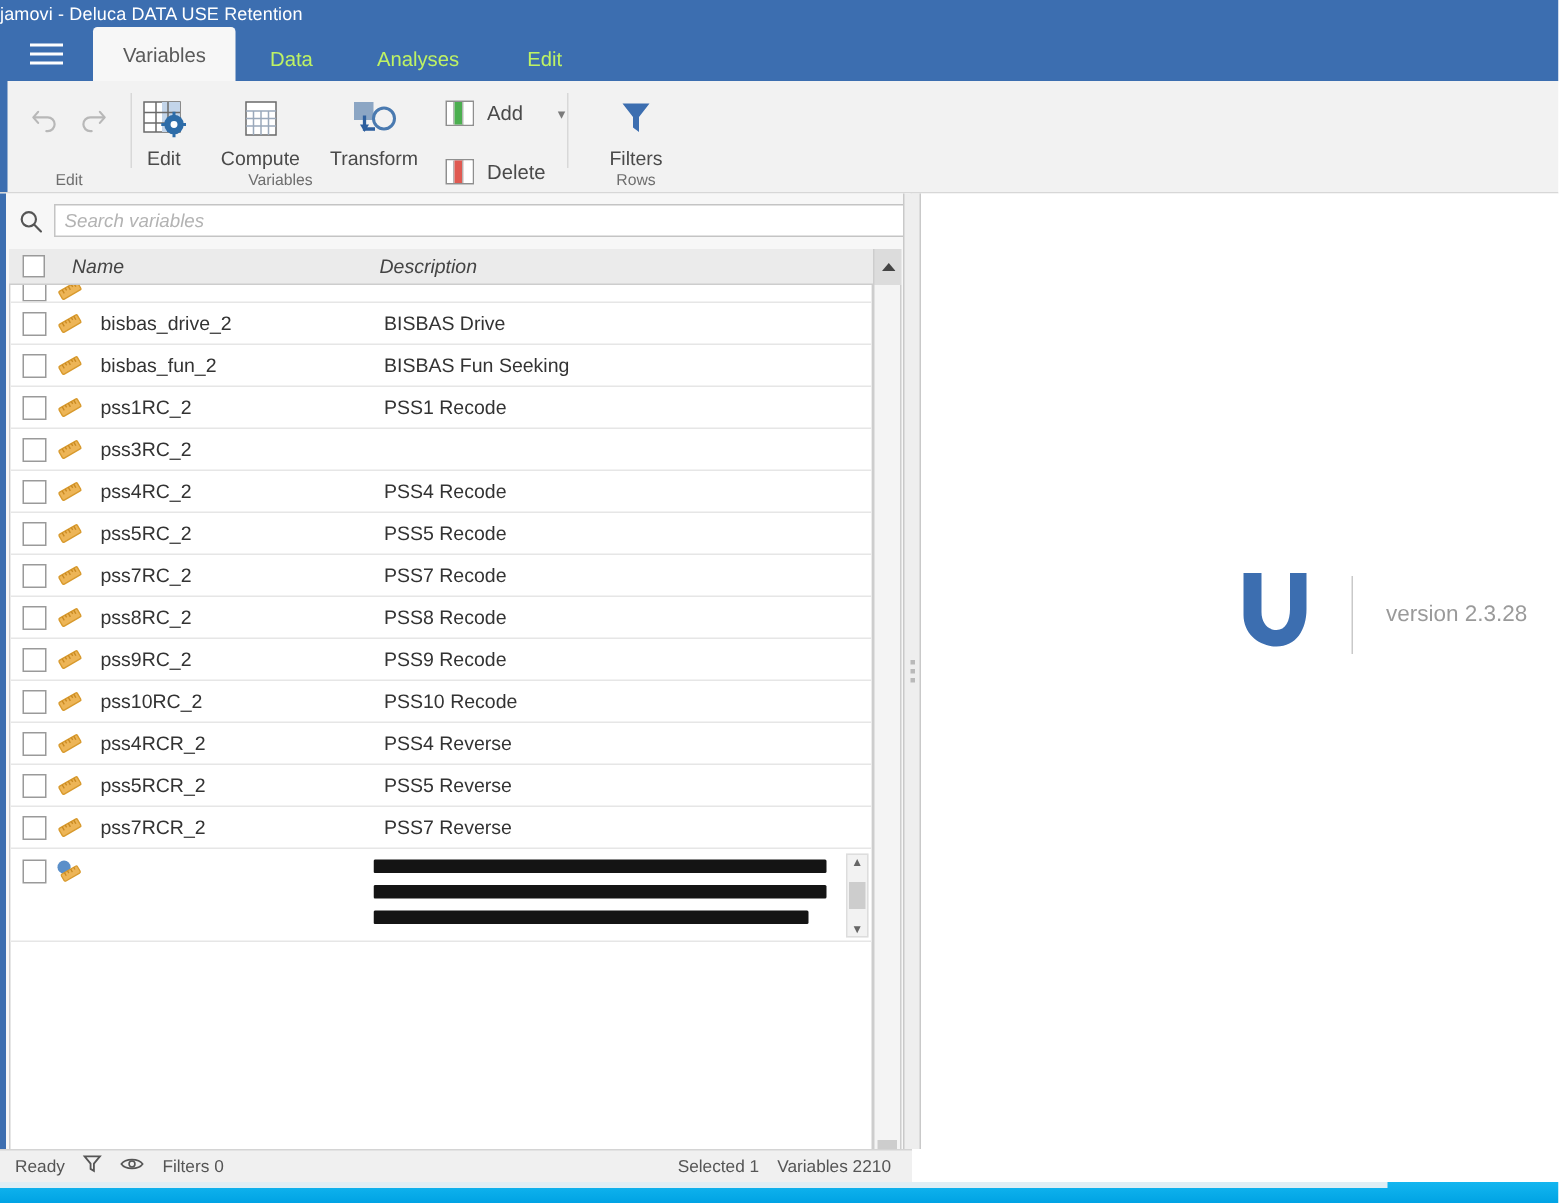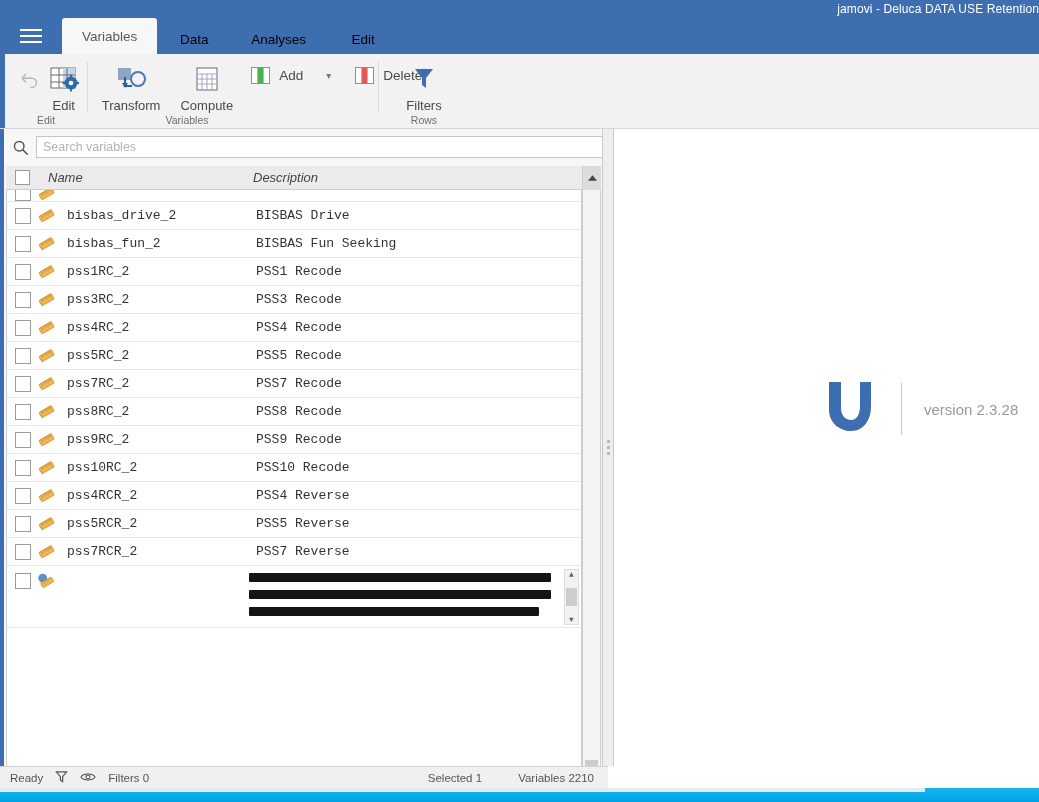--- a/index.html
+++ b/index.html
@@ -8,40 +8,40 @@
     font-family: "Liberation Sans", sans-serif;
     overflow: hidden;
     background: #ffffff;
   }
   #app { position: relative; width: 1039px; height: 802px; }
 
   
   .titlebar {
     position: absolute; left: 0; top: 0; width: 1039px; height: 18px;
     background: #3c6eb0; color: #ffffff;
-    display: flex; align-items: center; justify-content: flex-end;
+    display: flex; align-items: center; justify-content: flex-start;
     font-size: 12px; letter-spacing: .1px;
   }
 
   
   .tabstrip {
     position: absolute; left: 0; top: 18px; width: 1039px; height: 36px;
     background: #3c6eb0;
     display: flex; align-items: flex-end;
   }
   .hamburger {
     width: 62px; height: 36px;
     display: flex; flex-direction: column; align-items: center; justify-content: center;
     gap: 4px; cursor: pointer;
   }
   .hamburger span { display:block; width: 22px; height: 2px; background: #ffffff; }
   .tab {
     height: 30px; padding: 0 20px; min-width: 74px;
     display: flex; align-items: center; justify-content: center;
-    color: #000000; font-size: 13.5px; cursor: pointer;
+    color: #bef264; font-size: 13.5px; cursor: pointer;
     background: transparent;
   }
   .tab.active {
     background: #f7f7f7; color: #5a5a5a; height: 36px; border-radius: 3px 3px 0 0;
   }
 
   
   .ribbon {
     position: absolute; left: 0; top: 54px; width: 1039px; height: 75px;
     background: #f2f2f2; border-bottom: 1px solid #d7d7d7;
@@ -58,22 +58,22 @@
     display: flex; flex-direction: column; align-items: center; justify-content: flex-start;
     padding: 4px 10px 0 10px; min-width: 56px; cursor: pointer;
   }
   .rbtn .lbl { font-size: 13px; color: #4a4a4a; margin-top: 4px; white-space: nowrap; }
   .rbtn .ico { height: 30px; display: flex; align-items: center; justify-content: center; }
 
   .undo-redo { display: flex; gap: 2px; padding-top: 6px; }
   .arrowbtn { width: 30px; height: 30px; display:flex; align-items:center; justify-content:center;
               color: #b8b8b8; font-size: 22px; cursor: pointer; }
 
-  .stacked { display: flex; flex-direction: row; justify-content: center;
-             padding: 4px 4px 0 4px; gap: 16px; align-items: flex-end; }
+  .stacked { display: flex; flex-direction: column; justify-content: center;
+             padding: 4px 4px 0 4px; gap: 16px; }
   .srow { display: flex; align-items: center; gap: 9px; cursor: pointer; height: 23px; padding: 0 4px; }
   .srow .lbl { font-size: 13.5px; color: #4a4a4a; }
   .chev { color: #7b7b7b; font-size: 10px; margin-left: 14px; }
 
   
   .colicon { width: 19px; height: 17px; border: 1px solid #8f8f8f; background: #fff;
              display: flex; position: relative; }
   .colicon i { display:block; width: 33.33%; height: 100%; border-right: 1px solid #b6b6b6; }
   .colicon i:last-child { border-right: none; }
 
@@ -86,20 +86,21 @@
 
   .searchrow {
     position: absolute; left: 4px; top: 3px; width: 600px; height: 30px;
     display: flex; align-items: center; gap: 6px; padding-left: 6px;
   }
   .searchicon { width: 20px; height: 20px; display:flex; align-items:center; justify-content:center; }
   .searchinput {
     flex: 1; height: 22px; border: 1px solid #c4c4c4; background: #ffffff;
     font-size: 12.5px; padding: 0 6px; color: #4d7c0f; outline: none;
     font-family: "Liberation Sans", sans-serif;
+    font-style: italic;
   }
   .searchinput::placeholder { color: #b3b3b3; }
 
   .tableheader {
     position: absolute; left: 6px; top: 37px; width: 576px; height: 24px;
     background: #ebebeb; border-bottom: 1px solid #cdcdcd;
     display: flex; align-items: center; font-style: italic; font-size: 13px; color: #444;
   }
   .th-check { width: 32px; display: flex; align-items: center; justify-content: center; }
   .th-name { width: 215px; padding-left: 10px; }
@@ -111,21 +112,21 @@
     border-left: 1px solid #cdcdcd;
   }
 
   .listwrap {
     position: absolute; left: 6px; top: 61px; width: 576px; height: 638px;
     background: #ffffff; border: 1px solid #cdcdcd; border-top: none;
     overflow: hidden;
   }
   .vrow {
     display: flex; align-items: center; height: 28px;
-    border-bottom: 1px solid #e6e6e6; background: #ffffff; font-family: Liberation Mono, monospace;
+    border-bottom: 1px solid #e6e6e6; background: #ffffff;
   }
   .vrow.clipped { height: 12px; align-items: flex-end; overflow: hidden; }
   .cb {
     width: 16px; height: 16px; border: 1px solid #9a9a9a; background: #fff;
     margin-left: 8px; flex: none; cursor: pointer;
   }
   .vicon { width: 30px; display: flex; align-items: center; justify-content: center; flex: none; }
   .vname { width: 195px; padding-left: 6px; font-size: 13px; color: #333; white-space: nowrap; overflow: hidden; }
   .vdesc { flex: 1; font-size: 13px; color: #333; white-space: nowrap; overflow: hidden; padding-right: 8px; }
 
@@ -152,21 +153,21 @@
   }
   .listscroll .thumb { position: absolute; left: 2px; top: 570px; width: 13px; height: 26px; background: #cdcdcd; }
 
   
   .statusbar {
     position: absolute; left: 0; top: 766px; width: 608px; height: 22px;
     background: #f0f0f0; border-top: 1px solid #d4d4d4;
     display: flex; align-items: center; font-size: 11.5px; color: #555;
   }
   .statusbar .sb-left { display: flex; align-items: center; gap: 12px; padding-left: 10px; }
-  .statusbar .sb-right { margin-left: auto; display: flex; align-items: center; gap: 36px; padding-right: 14px; }
+  .statusbar .sb-right { margin-left: auto; display: flex; align-items: center; gap: 12px; padding-right: 14px; }
 
   
   .splitter {
     position: absolute; left: 602px; top: 129px; width: 12px; height: 637px;
     background: #eeeeee; border-left: 1px solid #c9c9c9; border-right: 1px solid #c9c9c9;
     display: flex; align-items: center; justify-content: center; cursor: col-resize;
   }
   .splitter .dots { display: flex; flex-direction: column; gap: 3px; }
   .splitter .dots b { display:block; width: 3px; height: 3px; background: #b9b9b9; }
 
@@ -264,43 +265,43 @@
                 <rect x="13.5" y="17" width="3" height="2"></rect>
                   <rect x="27.5" y="17" width="3" height="2"></rect>
               </g>
             </svg>
           </div>
           <span class="lbl">Edit</span>
         </div>
 
         <div class="rbtn">
           <div class="ico">
-            <svg width="34" height="28" viewBox="0 0 34 28">
-              <rect x="4" y="3" width="13" height="12" fill="#8ca6c4"></rect>
-              <circle cx="24" cy="14" r="7" fill="none" stroke="#4a7ab0" stroke-width="2"></circle>
-              <path d="M11 12 L11 21 L18 21" fill="none" stroke="#2d5f9e" stroke-width="2.2"></path>
-              <path d="M8 18 L11 23 L14 18 Z" fill="#2d5f9e"></path>
-            </svg>
-          </div>
-          <span class="lbl">Transform</span>
-        </div>
-
-        <div class="rbtn">
-          <div class="ico">
             <svg width="26" height="28" viewBox="0 0 26 28">
               <rect x="3" y="3" width="20" height="22" fill="#ffffff" stroke="#6a6a6a" stroke-width="1"></rect>
               <line x1="3" y1="9" x2="23" y2="9" stroke="#9aa9bb" stroke-width="1"></line>
               <line x1="3" y1="14" x2="23" y2="14" stroke="#9aa9bb" stroke-width="1"></line>
               <line x1="3" y1="19" x2="23" y2="19" stroke="#9aa9bb" stroke-width="1"></line>
               <line x1="8" y1="9" x2="8" y2="25" stroke="#9aa9bb" stroke-width="1"></line>
               <line x1="13" y1="9" x2="13" y2="25" stroke="#9aa9bb" stroke-width="1"></line>
               <line x1="18" y1="9" x2="18" y2="25" stroke="#9aa9bb" stroke-width="1"></line>
             </svg>
           </div>
           <span class="lbl">Compute</span>
+        </div>
+
+        <div class="rbtn">
+          <div class="ico">
+            <svg width="34" height="28" viewBox="0 0 34 28">
+              <rect x="4" y="3" width="13" height="12" fill="#8ca6c4"></rect>
+              <circle cx="24" cy="14" r="7" fill="none" stroke="#4a7ab0" stroke-width="2"></circle>
+              <path d="M11 12 L11 21 L18 21" fill="none" stroke="#2d5f9e" stroke-width="2.2"></path>
+              <path d="M8 18 L11 23 L14 18 Z" fill="#2d5f9e"></path>
+            </svg>
+          </div>
+          <span class="lbl">Transform</span>
         </div>
 
         <div class="stacked">
           <div class="srow">
             <span class="colicon">
               <i style="background:#ffffff"></i>
                 <i style="background:#4caf50"></i>
                 <i style="background:#ffffff"></i>
             </span>
             <span class="lbl">Add</span>
@@ -450,21 +451,20 @@
         <line x1="4.5" y1="5" x2="4.5" y2="8"></line>
                   <line x1="7" y1="5" x2="7" y2="7"></line>
         <line x1="9.5" y1="5" x2="9.5" y2="8"></line>
                   <line x1="12" y1="5" x2="12" y2="7"></line>
         <line x1="14" y1="5" x2="14" y2="8"></line>
       </g>
     </g>
             </svg>
           </span>
        <span class="vname">pss3RC_2</span>
-       <span class="vdesc">PSS3 Recode</span>
         </div>
         <div class="vrow">
           <span class="cb"></span>
        <span class="vicon">
             <svg width="17" height="15" viewBox="0 0 18 16">
     <g transform="rotate(-30 9 8)">
       <rect x="1.5" y="5" width="15" height="6.5" rx="1" fill="#edb557" stroke="#d89a2e" stroke-width="1"></rect>
       <g stroke="#c98a22" stroke-width="1">
         <line x1="4.5" y1="5" x2="4.5" y2="8"></line>
                   <line x1="7" y1="5" x2="7" y2="7"></line>

